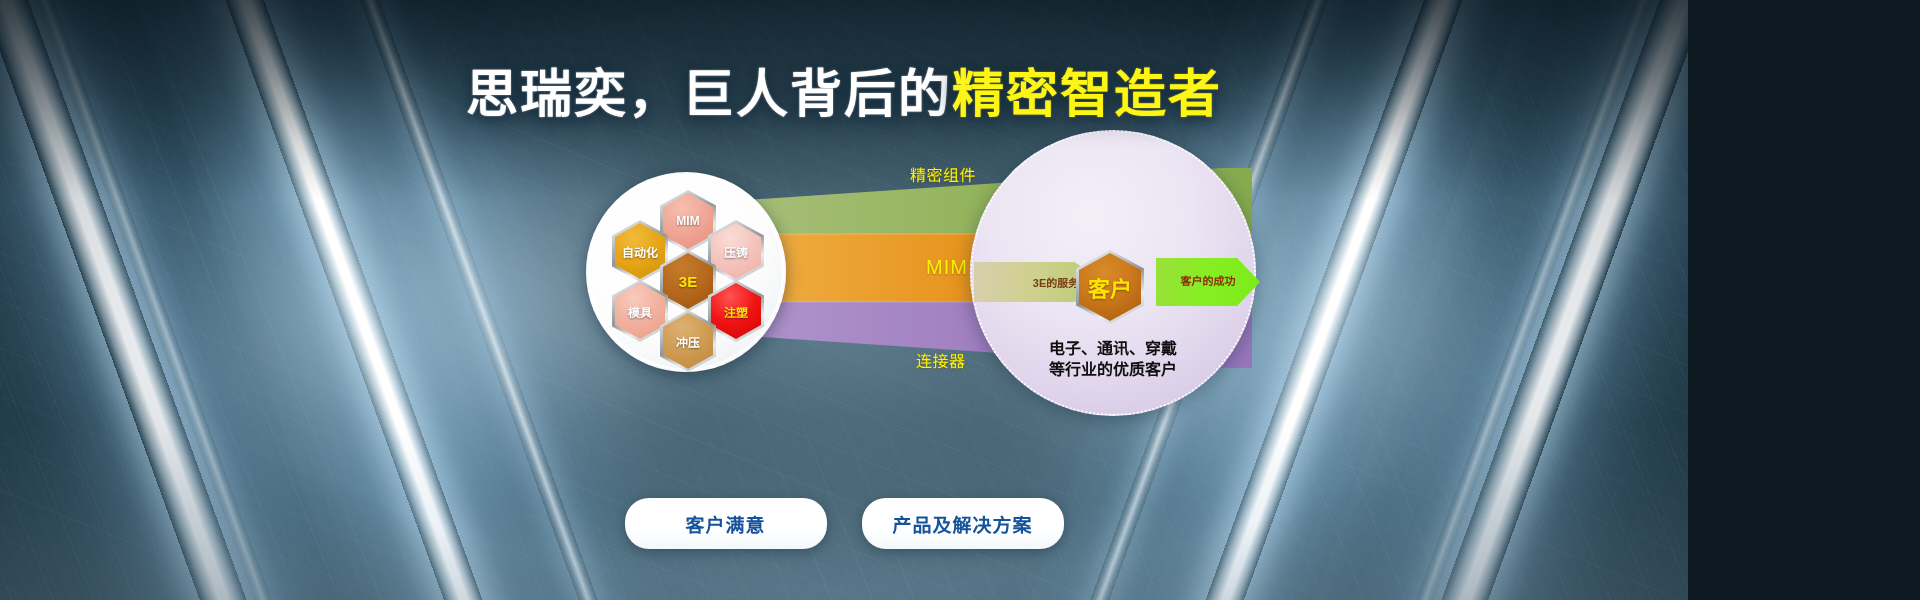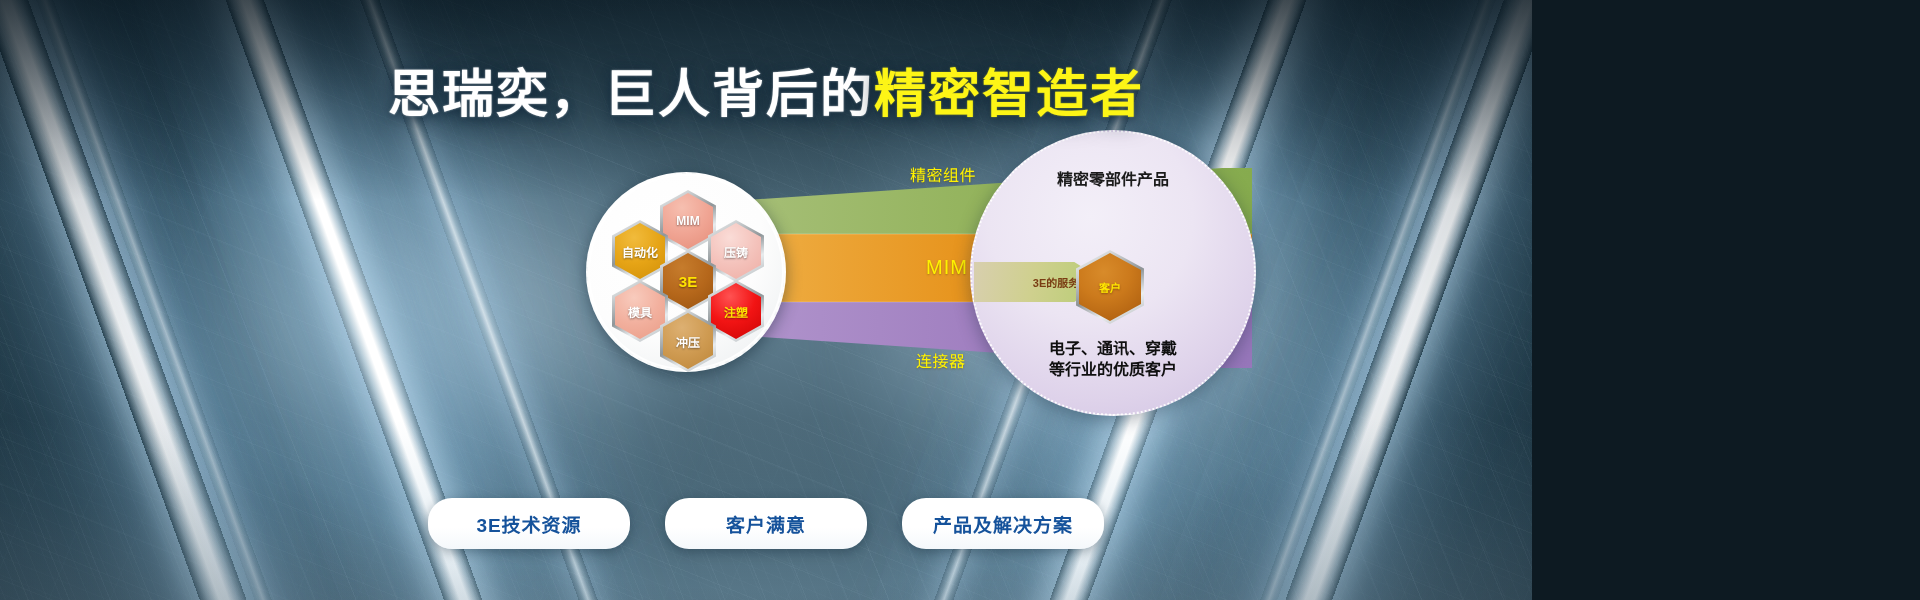--- a/index.html
+++ b/index.html
@@ -3,21 +3,21 @@
 <meta charset="utf-8">
 <title>3E Banner</title>
 <style>
   html,body{margin:0;padding:0;background:#0d1a22;}
   body{
     font-family:"Liberation Sans","DejaVu Sans",sans-serif;
     -webkit-font-smoothing:antialiased;
   }
   .banner{
     position:relative;
-    width:1532px;
+    width:1688px;
     height:600px;
     overflow:hidden;
     background:#737373;
   }
 
   
   .bg-base{
     position:absolute;inset:0;
     background:
       radial-gradient(ellipse 70% 95% at 50% 55%, #5d7b8c 0%, #44606f 26%, #33505f 48%, #25404e 70%, #1a3340 100%);
@@ -221,21 +221,21 @@
   .cust-hex-ring{
     position:absolute;inset:0;
     clip-path:polygon(50% 0%, 100% 25%, 100% 75%, 50% 100%, 0% 75%, 0% 25%);
     background:linear-gradient(150deg,#ffffff 0%,#c9cdcf 25%,#8e9497 50%,#eceef0 72%,#a8afb2 100%);
   }
   .cust-hex{
     position:absolute;inset:3px;
     clip-path:polygon(50% 0%, 100% 25%, 100% 75%, 50% 100%, 0% 75%, 0% 25%);
     background:radial-gradient(circle at 40% 28%, #d88b2a 0%, #cc7a1c 42%, #a85a0d 100%);
     display:flex;align-items:center;justify-content:center;
-    font-size:11px;font-weight:bold;color:#ffe600;
+    font-size:22px;font-weight:bold;color:#ffe600;
     text-shadow:0 1px 2px rgba(80,35,0,.55);
   }
 
   
   .btn-row{
     position:absolute;
     left:0;right:0;top:498px;
     display:flex;justify-content:center;gap:35px;
     z-index:30;
   }
@@ -323,30 +323,34 @@
         <path d="M 30 66 L 566 66" stroke="rgba(255,255,255,.25)" stroke-width="1.2" fill="none"></path>
         <path d="M 30 134 L 566 134" stroke="rgba(255,255,255,.22)" stroke-width="1.2" fill="none"></path>
       </svg>
     </div>
 
     <div class="band-label" id="band-top">精密组件</div>
     <div class="band-label" id="band-mid">MIM</div>
     <div class="band-label" id="band-bot">连接器</div>
 
     <div class="cust-circle">
-      <div class="cust-title">精密零部件产品</div>
 
       <div class="cust-row">
         <div class="arrow-left">3E的服务</div>
 
         <div class="cust-hex-wrap">
           <div class="cust-hex-ring"></div>
           <div class="cust-hex">客户</div>
         </div>
 
+        <div class="arrow-right">
+          <span>客户的</span>
+            <br>
+          <span>成功</span>
+        </div>
       </div>
 
       <div class="cust-foot">
         <span>电子、通讯、穿戴</span><br>
         <span>等行业的优质客户</span>
       </div>
     </div>
 
     <div class="hex-circle">
 
@@ -403,18 +407,17 @@
         <div class="hex">
           <div class="inner" style="background:radial-gradient(circle at 38% 26%, #ddb072 0%, #cf9b52 50%, #bd8639 100%);"></div>
           <span class="lbl">冲压</span>
         </div>
       </div>
 
     </div>
   </div>
 
   <div class="btn-row">
-    <div class="pill">3E技术资源</div>
     <div class="pill">客户满意</div>
     <div class="pill">产品及解决方案</div>
   </div>
 
 </div>
 
 </body></html>

